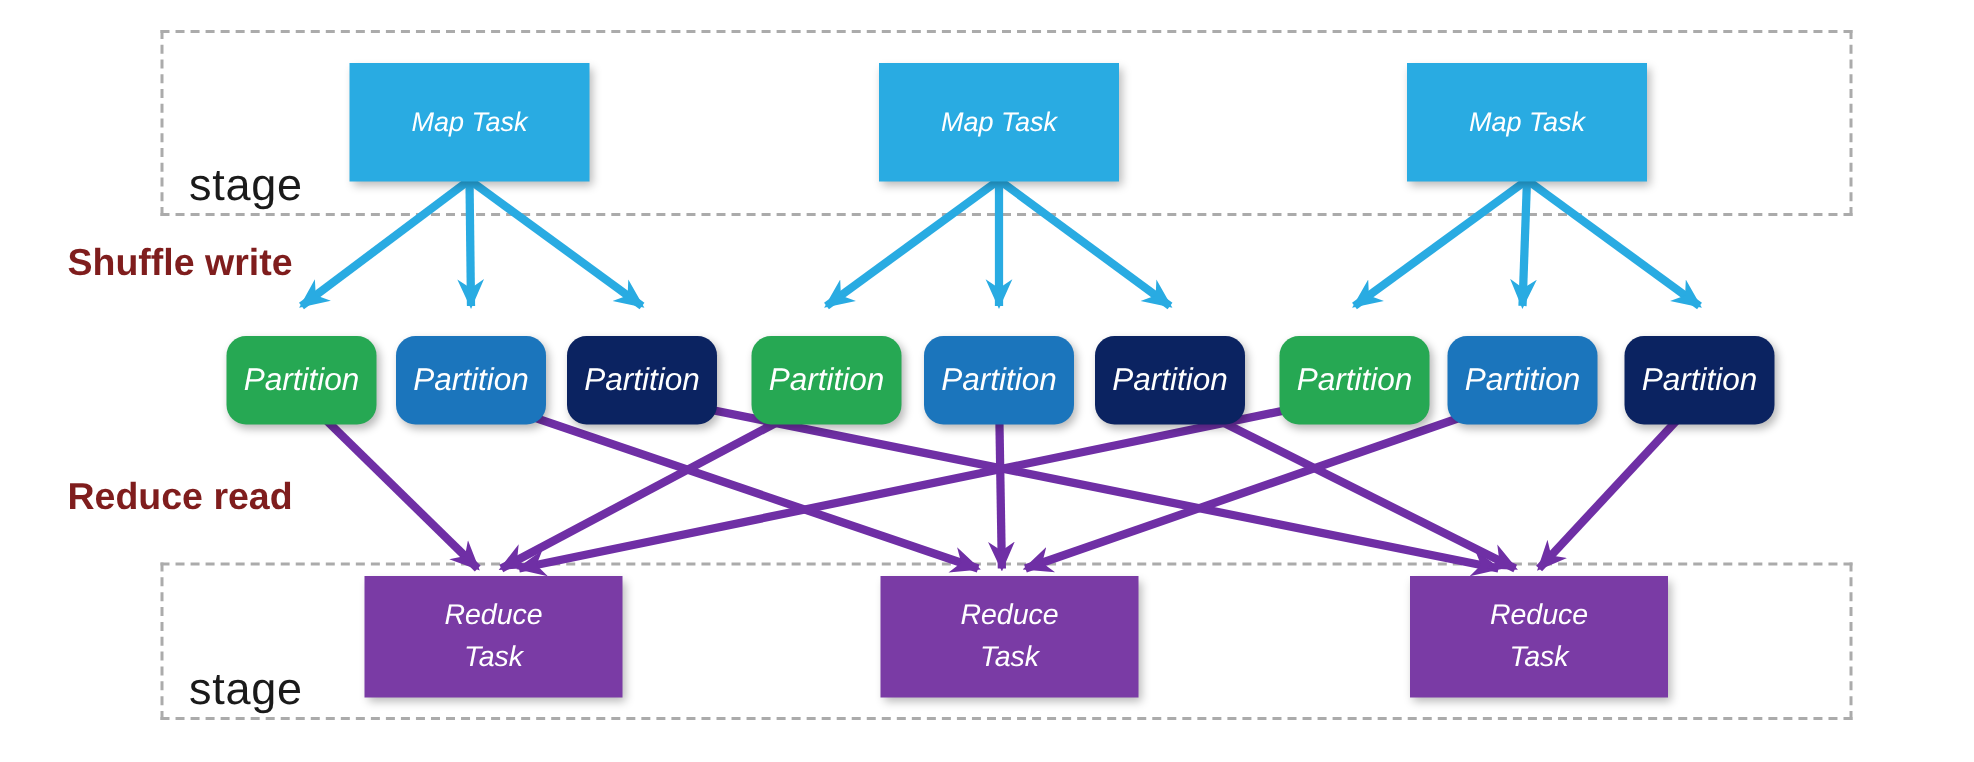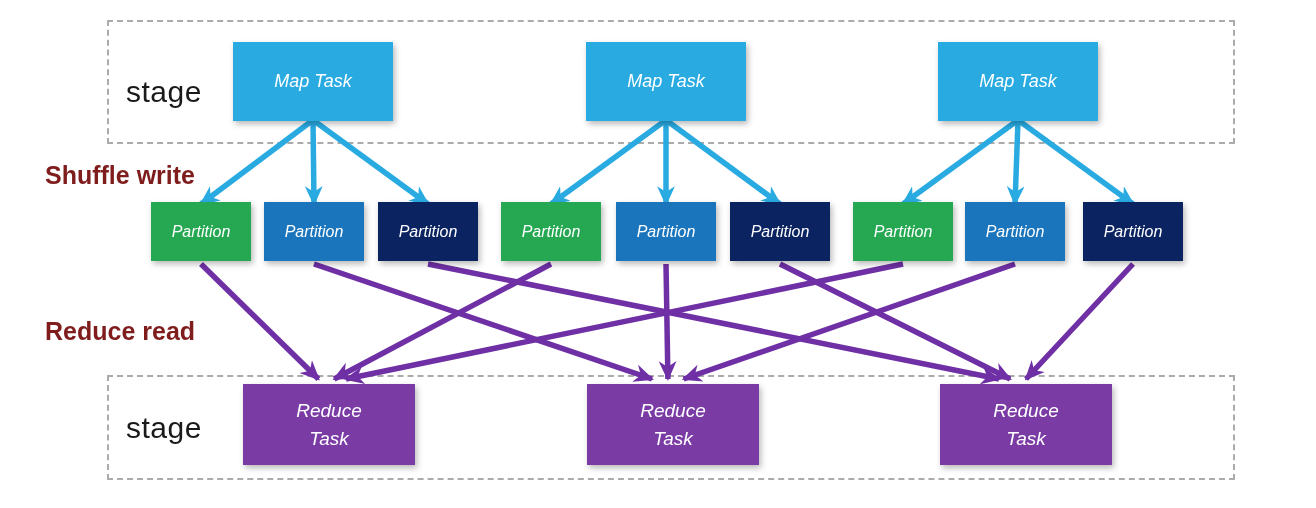--- a/index.html
+++ b/index.html
@@ -22,20 +22,21 @@
     box-sizing: border-box;
   }
   #top-stage   { left: 107px; top: 20px;  width: 1128px; height: 124px; }
   #bottom-stage{ left: 107px; top: 375px; width: 1128px; height: 105px; }
   .stage-label {
     position: absolute;
     font-size: 30px;
     color: #1a1a1a;
     z-index: 2;
     letter-spacing: 0.5px;
+    margin-top: 32px;
   }
   #top-stage-label    { left: 126px; top: 75px;  }
   #bottom-stage-label { left: 126px; top: 411px; }
   .flow-label {
     position: absolute;
     left: 45px;
     font-weight: bold;
     font-size: 25px;
     color: #7f1d1d;
     z-index: 2;
@@ -58,22 +59,23 @@
     box-shadow: 2px 3px 6px rgba(0,0,0,0.28);
     text-align: center;
     font-style: italic;
   }
   .map-task {
     width: 160px; height: 79px; top: 42px;
     background: var(--map-fill, #29ABE2);
     font-size: 18px;
   }
   .partition {
-    width: 100px; height: 59px; top: 202px;
-    font-size: 16px;
+    width: 100px; height: 59px; top: 224px;
+    font-size: 21px;
+    border-radius: 13px;
   }
   .reduce-task {
     width: 172px; height: 81px; top: 384px;
     background: var(--reduce-fill, #7A3BA5);
     font-size: 19px;
     line-height: 1.45;
   }
 </style>
 </head>
 <body>

